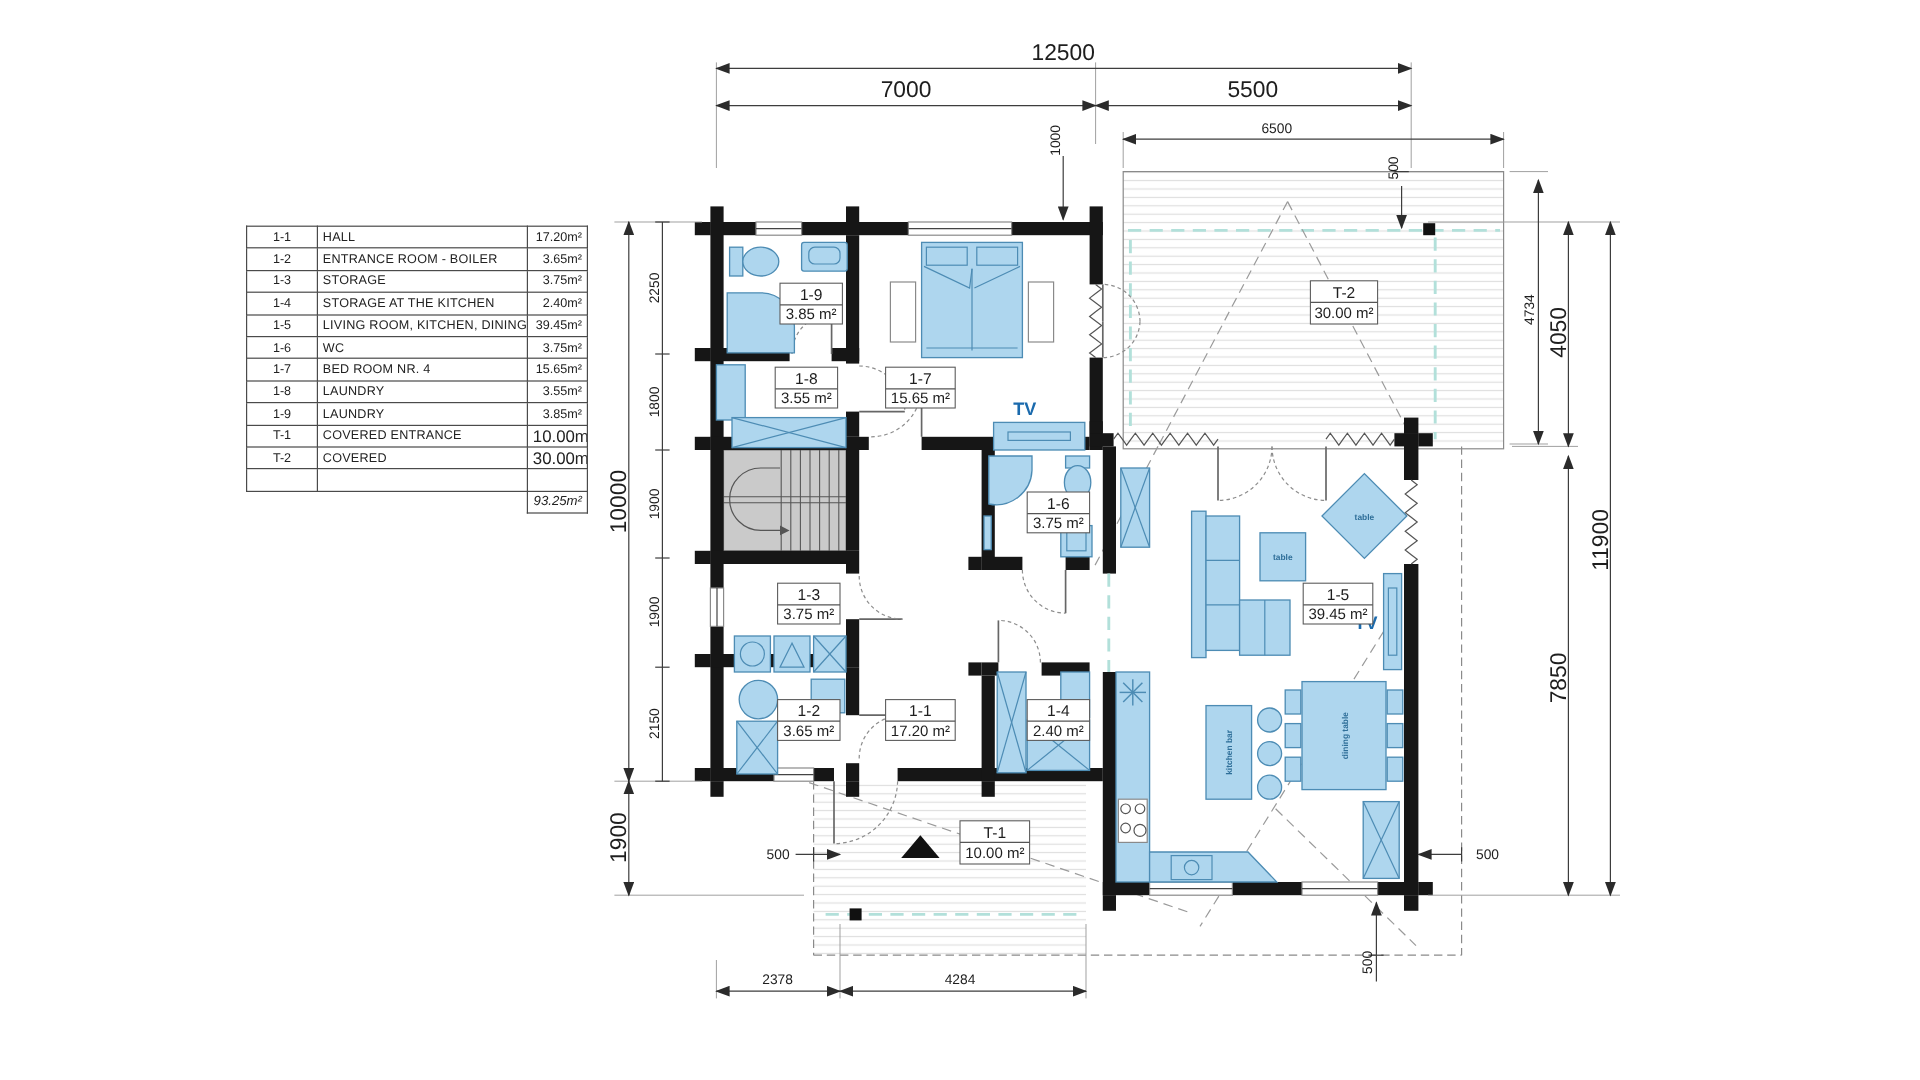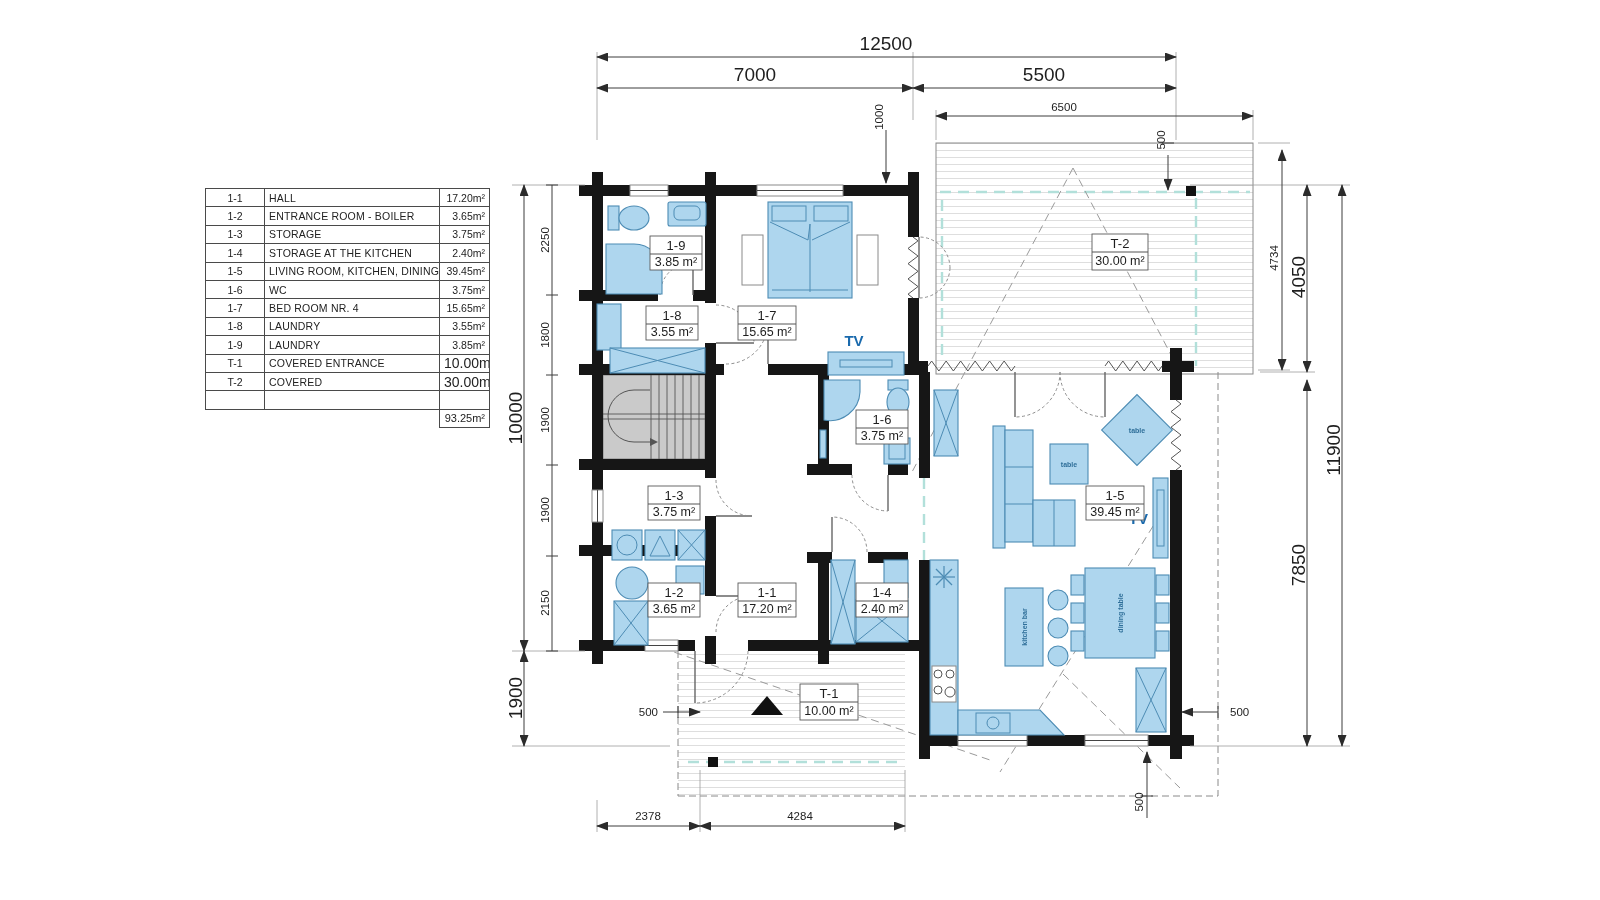--- a/index.html
+++ b/index.html
@@ -8,21 +8,21 @@
   
   #legend{position:absolute;left:205px;top:188px;width:277px;}
   #legend table{border-collapse:collapse;width:100%;table-layout:fixed;}
   #legend td{border:1px solid #4a4a4a;height:17.4px;padding:0 4px;font-size:10.5px;
              color:#222;overflow:hidden;white-space:nowrap;}
   #legend td.code{width:50px;text-align:center;}
   #legend td.name{width:166px;text-align:left;letter-spacing:.2px;}
   #legend td.area{width:41px;text-align:right;}
   #legend tr.trow td.area{font-size:14px;}
   #legend tr.total td.code, #legend tr.total td.name{border:none;}
-  #legend tr.total td.area{font-size:11px;}
+  #legend tr.total td.area{font-size:11px;font-style:italic;}
   
   svg{position:absolute;left:0;top:0;}
   .wall{fill:var(--wall,#161616);}
   .thin{stroke:#555;stroke-width:1;fill:none;}
   .winline{stroke:#444;stroke-width:1;fill:none;}
   .furn{fill:var(--furniture-fill,#aed6ee);stroke:var(--furniture-stroke,#4d8cb4);stroke-width:1.1;}
   .furnline{stroke:var(--furniture-stroke,#4d8cb4);stroke-width:1;fill:none;}
   .white{fill:#fff;stroke:#8a8a8a;stroke-width:1;}
   .zz{stroke:#555;stroke-width:1;fill:none;}
   .door{stroke:#8d8d8d;stroke-width:1;fill:none;stroke-dasharray:3 2.5;}

